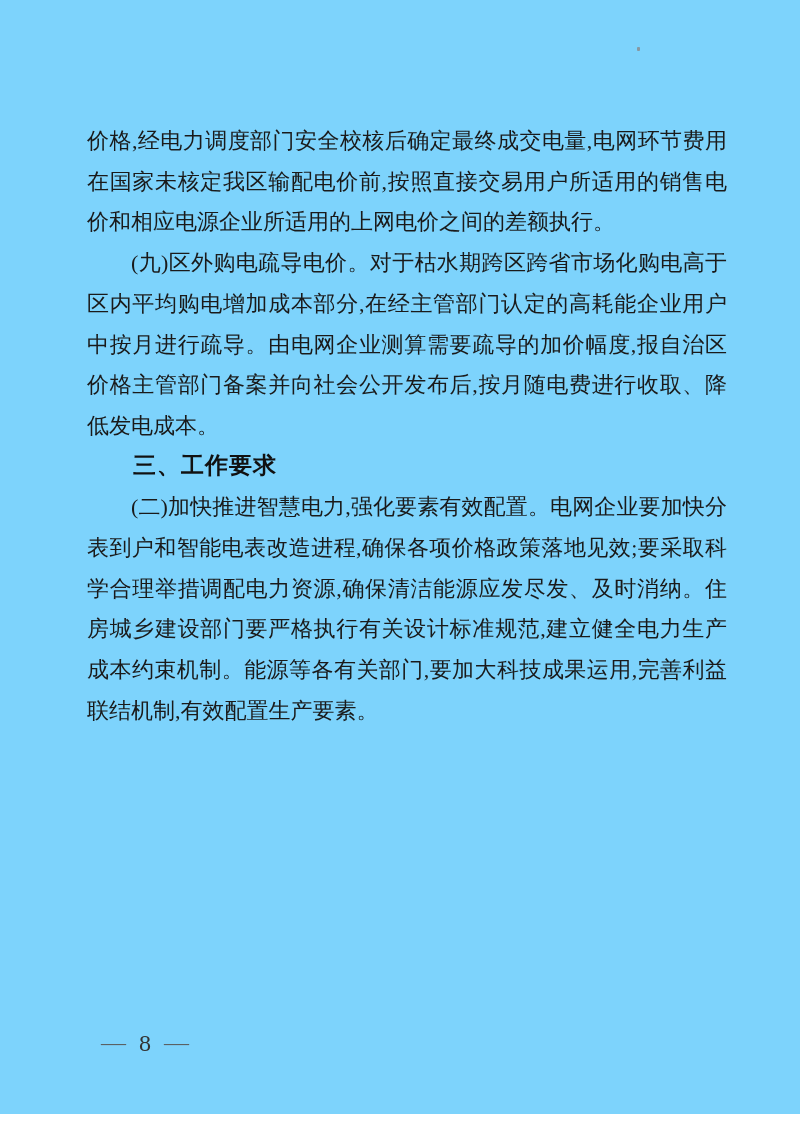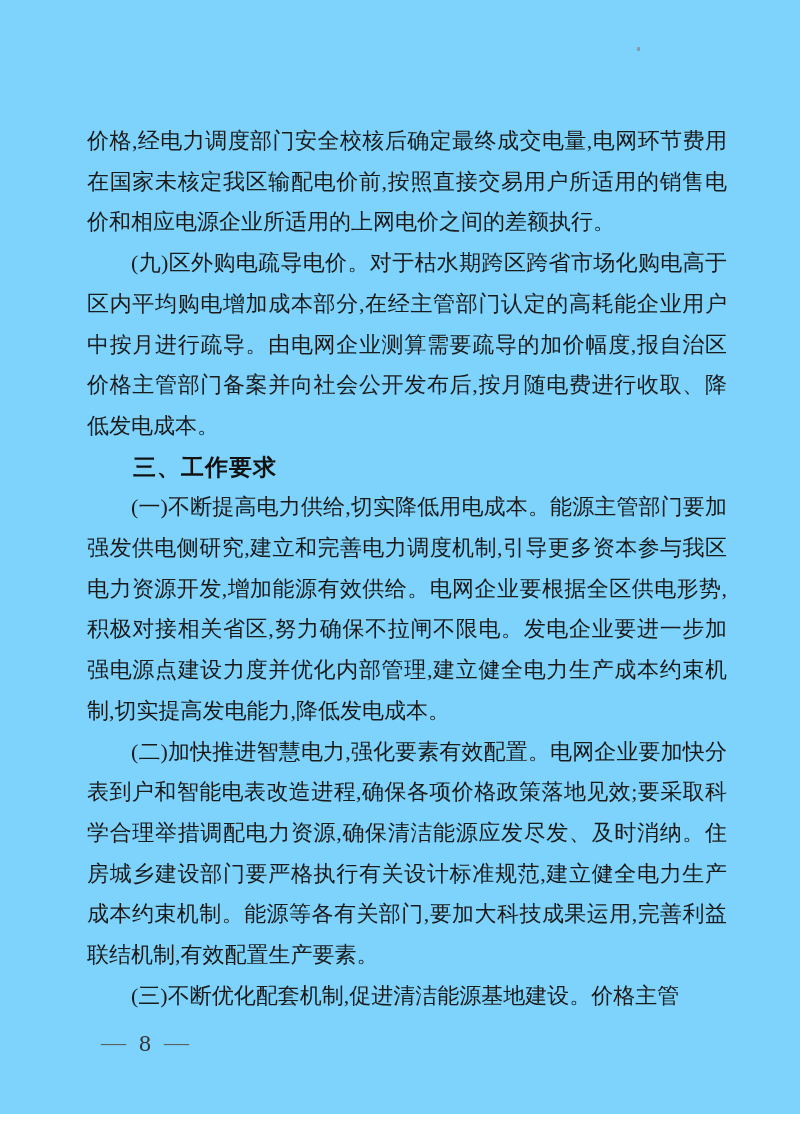--- a/index.html
+++ b/index.html
@@ -33,21 +33,21 @@
   }
   .indent {
     text-indent: 2em;
   }
   .heading {
     margin: 0;
     font-size: 23px;
     line-height: 40.7px;
     text-indent: 2em;
     font-weight: 700;
-    font-family: Liberation Sans, sans-serif;
+    font-family: Liberation Mono, monospace;
     color: #111111;
     letter-spacing: 1px;
   }
   .page-footer {
     position: absolute;
     left: 101px;
     top: 1029px;
     display: flex;
     align-items: center;
     gap: 11px;
@@ -81,25 +81,23 @@
 
   <div class="speck"></div>
 
   <main class="content">
     <p class="para">价格,经电力调度部门安全校核后确定最终成交电量,电网环节费用在国家未核定我区输配电价前,按照直接交易用户所适用的销售电价和相应电源企业所适用的上网电价之间的差额执行。</p>
 
     <p class="para indent">(九)区外购电疏导电价。对于枯水期跨区跨省市场化购电高于区内平均购电增加成本部分,在经主管部门认定的高耗能企业用户中按月进行疏导。由电网企业测算需要疏导的加价幅度,报自治区价格主管部门备案并向社会公开发布后,按月随电费进行收取、降低发电成本。</p>
 
     <h2 class="heading">三、工作要求</h2>
 
-    <p class="para indent">(一)不断提高电力供给,切实降低用电成本。能源主管部门要加强发供电侧研究,建立和完善电力调度机制,引导更多资本参与我区电力资源开发,增加能源有效供给。电网企业要根据全区供电形势,积极对接相关省区,努力确保不拉闸不限电。发电企业要进一步加强电源点建设力度并优化内部管理,建立健全电力生产成本约束机制,切实提高发电能力,降低发电成本。</p>
 
     <p class="para indent">(二)加快推进智慧电力,强化要素有效配置。电网企业要加快分表到户和智能电表改造进程,确保各项价格政策落地见效;要采取科学合理举措调配电力资源,确保清洁能源应发尽发、及时消纳。住房城乡建设部门要严格执行有关设计标准规范,建立健全电力生产成本约束机制。能源等各有关部门,要加大科技成果运用,完善利益联结机制,有效配置生产要素。</p>
 
-    <p class="para indent">(三)不断优化配套机制,促进清洁能源基地建设。价格主管</p>
   </main>
 
   <footer class="page-footer">
     <span class="dash">—</span>
     <span class="num">8</span>
     <span class="dash">—</span>
   </footer>
 
 </div>
 

